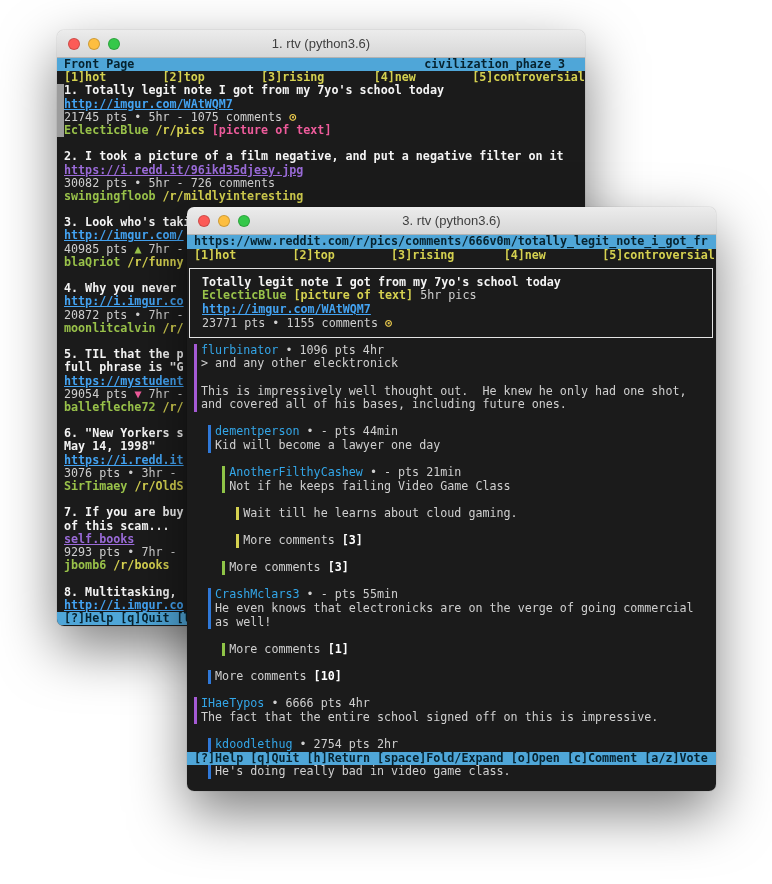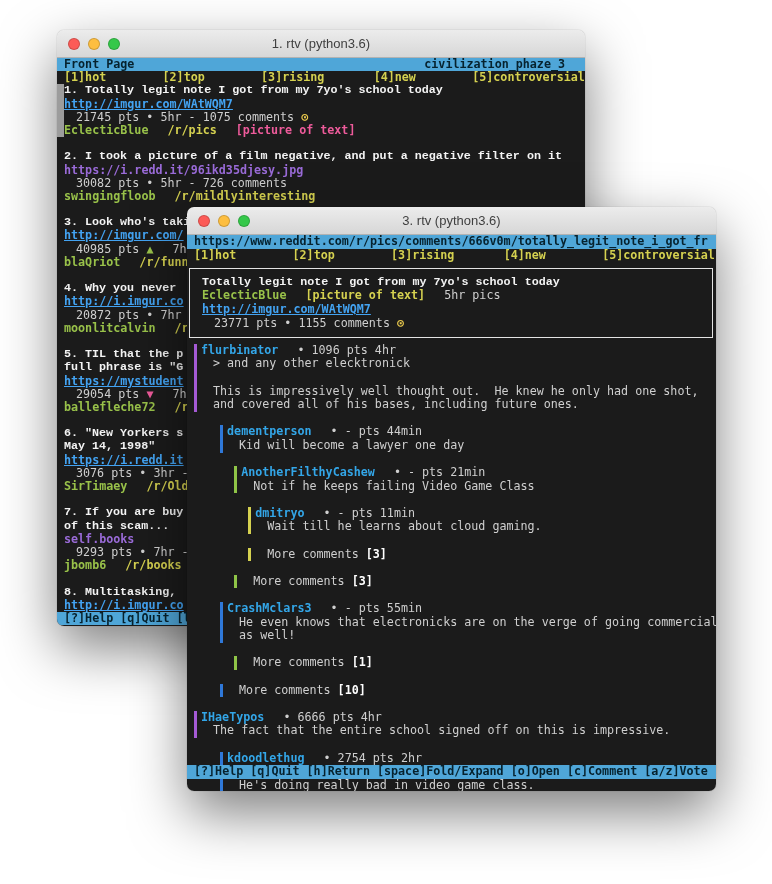--- a/index.html
+++ b/index.html
@@ -23,28 +23,28 @@
   .light{width:12px;height:12px;border-radius:50%;box-sizing:border-box;
          border:1px solid rgba(0,0,0,.18);}
   .light.red{background:#fc5b57;} .light.yel{background:#fdbe40;} .light.grn{background:#35c84a;}
   .term{background:var(--term-bg);position:relative;overflow:hidden;
         font-family:"DejaVu Sans Mono",monospace;}
   .tline{display:flex;height:var(--lh);padding-left:7px;white-space:pre;
          font-size:11.7px;}
   .tline span{line-height:var(--lh);white-space:pre;}
   .tline.hdr,.tline.status{background:var(--accent-bar);}
   .seg-right{margin-left:auto;margin-right:20px;}
-  .c-w{color:var(--bright);font-weight:bold;font-family:Liberation Mono, monospace;}
-  .c-fg{color:var(--text);padding-left:12px;}
+  .c-w{color:var(--bright);font-weight:bold;}
+  .c-fg{color:var(--text);}
   .c-y{color:var(--yellow);font-weight:bold;text-align:center;}
   .c-g{color:var(--green);font-weight:bold;text-align:right;}
   .c-b{color:var(--link-blue);font-weight:bold;text-decoration:underline;}
-  .c-v{color:var(--visited-purple);font-weight:bold;}
+  .c-v{color:var(--visited-purple);font-weight:bold;text-decoration:underline;}
   .c-m{color:var(--pink);font-weight:bold;}
-  .c-cy{color:var(--cyan-user);font-weight:bold;text-align:right;}
+  .c-cy{color:var(--cyan-user);font-weight:normal;text-align:right;}
   .c-gold{color:var(--gold);font-weight:bold;}
   .c-cnt{color:#ffffff;font-weight:bold;}
   .c-bt{color:var(--bar-text);font-weight:bold;}
   .vbar{width:7px;flex:0 0 7px;background:linear-gradient(to right,currentColor 0 3px,transparent 3px);}
   .bar-1{color:var(--depth1);} .bar-2{color:var(--depth2);}
   .bar-3{color:var(--depth3);} .bar-4{color:var(--depth4);}
   #win-back{left:57px;top:30px;width:528px;z-index:1;}
   #win-back .term{--lh:13.2px;height:568px;}
   #win-front{left:187px;top:207px;width:529px;z-index:2;}
   #win-front .term{--lh:13.6px;height:556px;}
@@ -140,21 +140,20 @@
         <div class="tline"><span class="vbar bar-1"></span></div>
         <div class="tline"><span class="vbar bar-1"></span><span class="c-fg">This is impressively well thought out.  He knew he only had one shot,</span></div>
         <div class="tline"><span class="vbar bar-1"></span><span class="c-fg">and covered all of his bases, including future ones.</span></div>
         <div class="tline"></div>
         <div class="tline"><span class="c-fg">  </span><span class="vbar bar-2"></span><span class="c-cy">dementperson</span><span class="c-fg"> • - pts 44min</span></div>
         <div class="tline"><span class="c-fg">  </span><span class="vbar bar-2"></span><span class="c-fg">Kid will become a lawyer one day</span></div>
         <div class="tline"></div>
         <div class="tline"><span class="c-fg">    </span><span class="vbar bar-3"></span><span class="c-cy">AnotherFilthyCashew</span><span class="c-fg"> • - pts 21min</span></div>
         <div class="tline"><span class="c-fg">    </span><span class="vbar bar-3"></span><span class="c-fg">Not if he keeps failing Video Game Class</span></div>
         <div class="tline"></div>
-        <div class="tline"><span class="c-fg">      </span><span class="vbar bar-4"></span><span class="c-cy">dmitryo</span><span class="c-fg"> • - pts 11min</span></div>
         <div class="tline"><span class="c-fg">      </span><span class="vbar bar-4"></span><span class="c-fg">Wait till he learns about cloud gaming.</span></div>
         <div class="tline"></div>
         <div class="tline"><span class="c-fg">      </span><span class="vbar bar-4"></span><span class="c-fg">More comments </span><span class="c-cnt">[3]</span></div>
         <div class="tline"></div>
         <div class="tline"><span class="c-fg">    </span><span class="vbar bar-3"></span><span class="c-fg">More comments </span><span class="c-cnt">[3]</span></div>
         <div class="tline"></div>
         <div class="tline"><span class="c-fg">  </span><span class="vbar bar-2"></span><span class="c-cy">CrashMclars3</span><span class="c-fg"> • - pts 55min</span></div>
         <div class="tline"><span class="c-fg">  </span><span class="vbar bar-2"></span><span class="c-fg">He even knows that electronicks are on the verge of going commercial</span></div>
         <div class="tline"><span class="c-fg">  </span><span class="vbar bar-2"></span><span class="c-fg">as well!</span></div>
         <div class="tline"></div>

